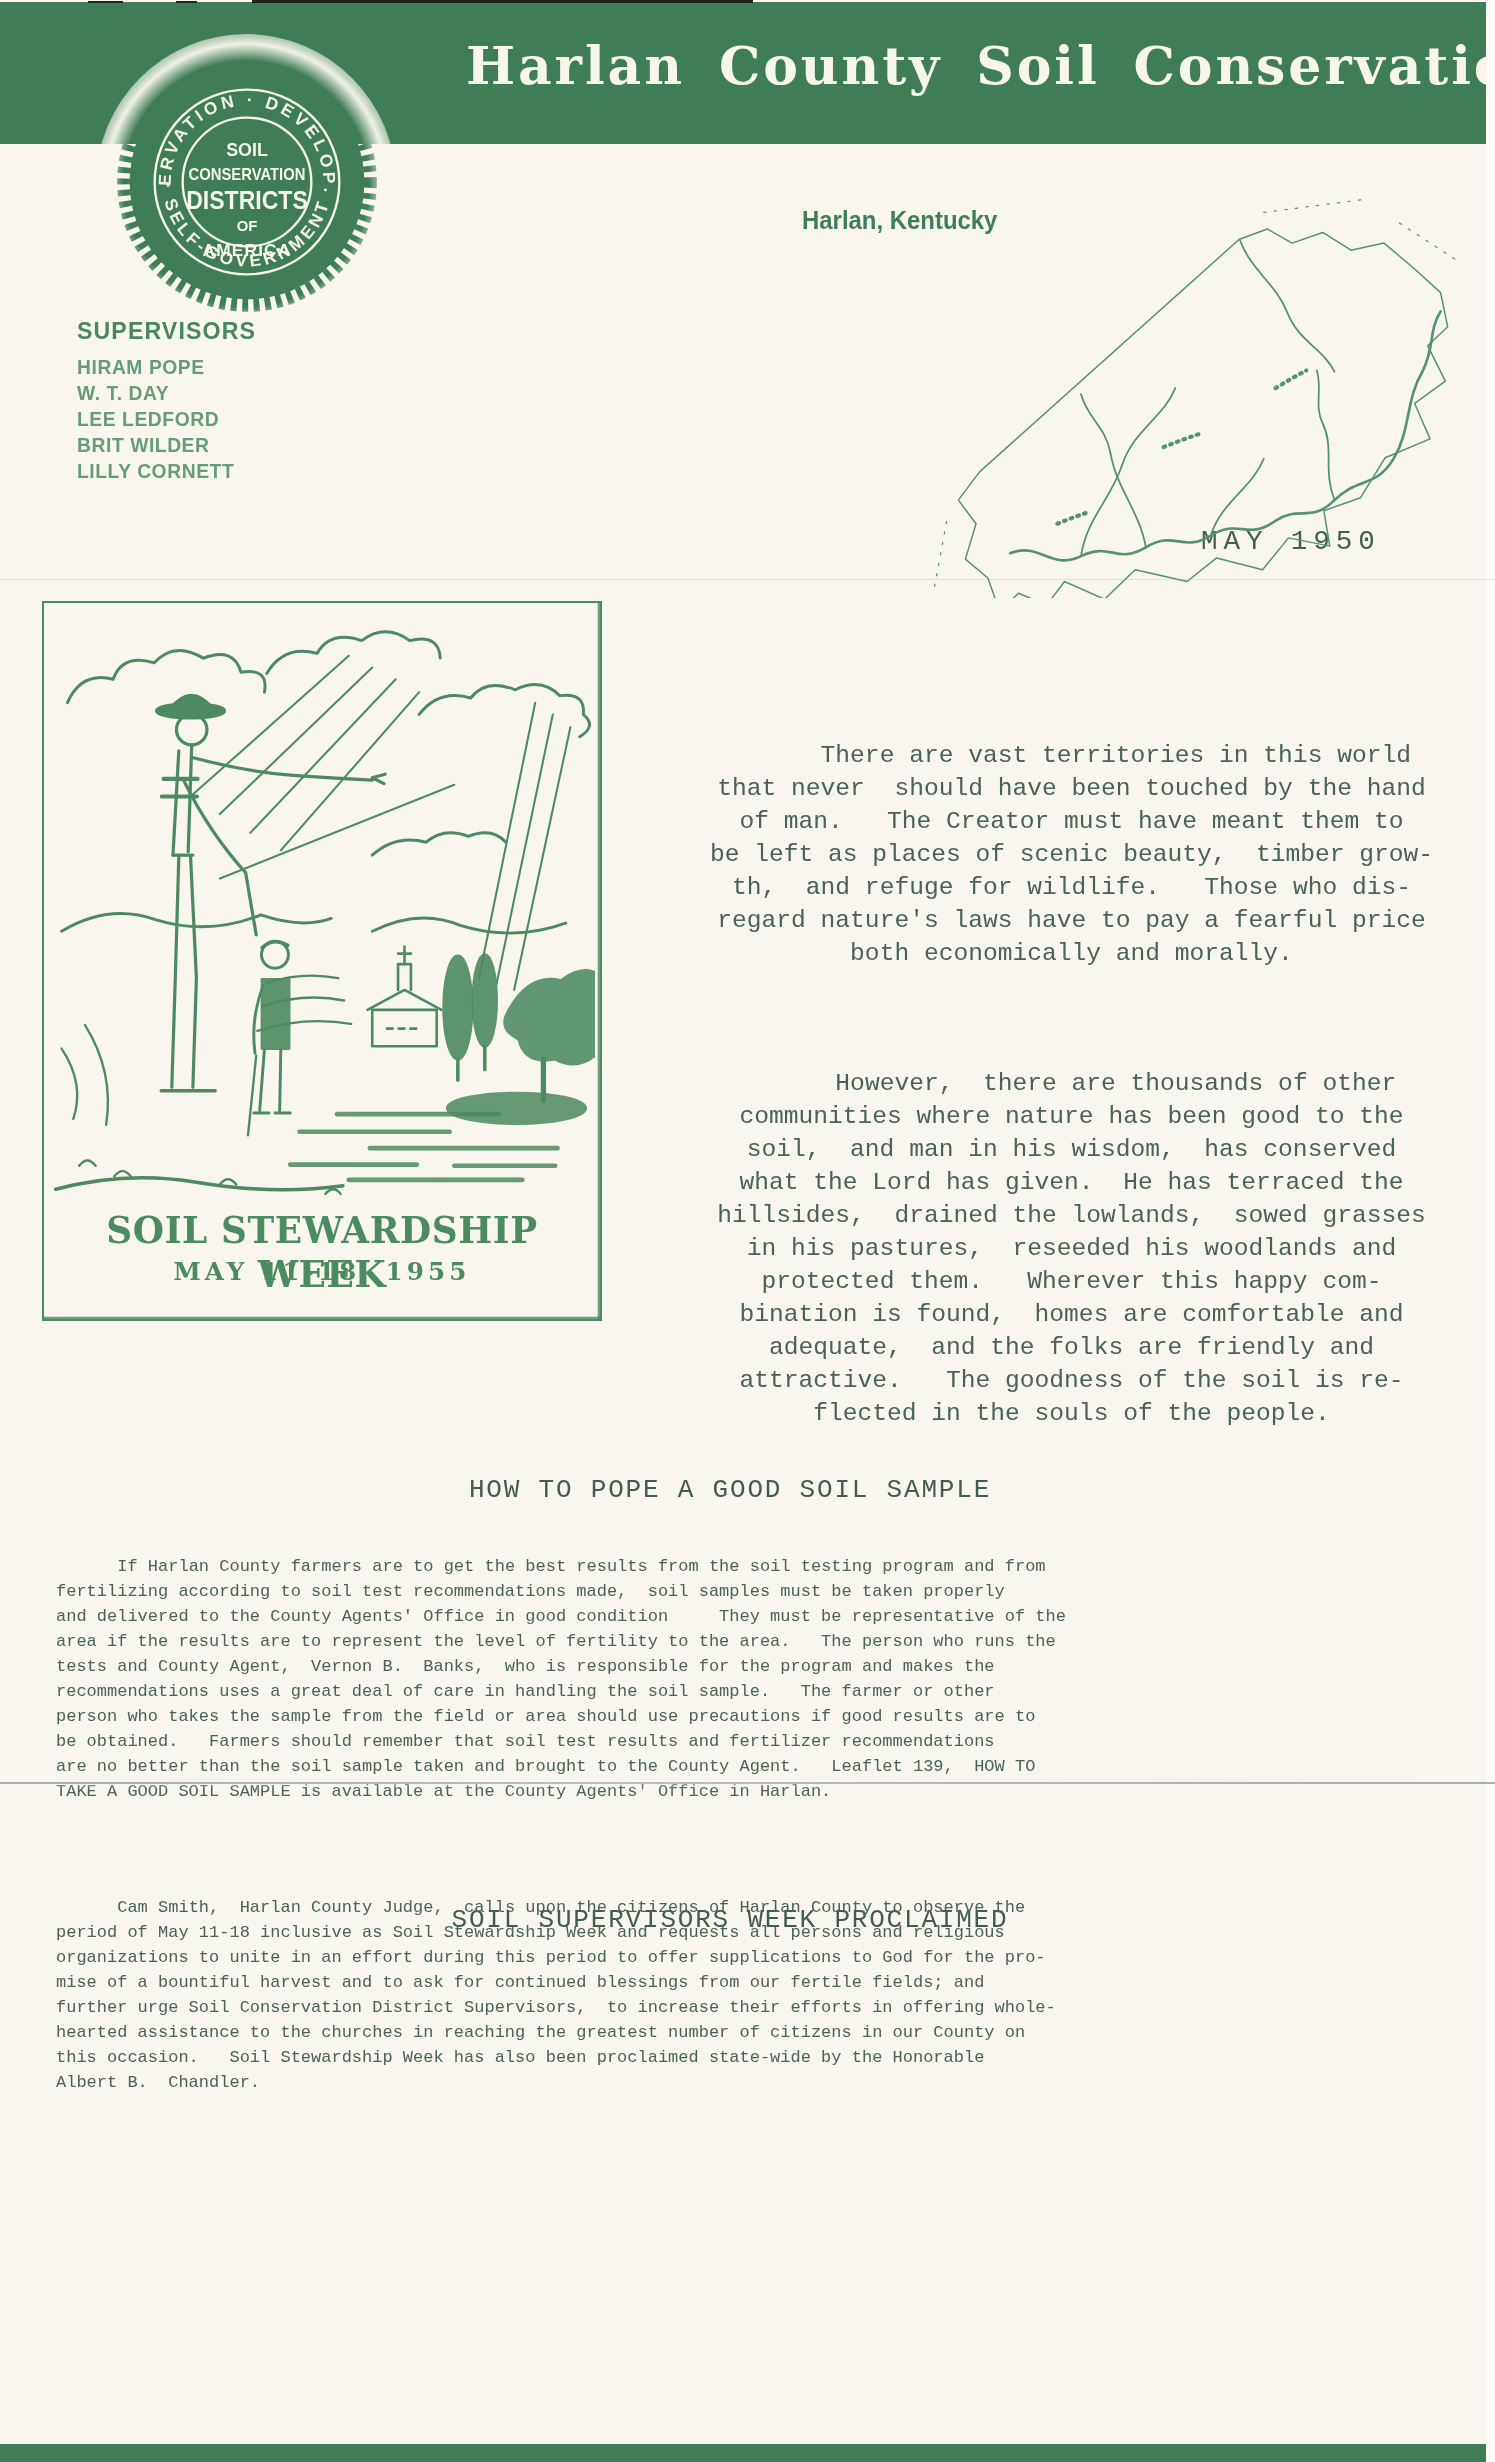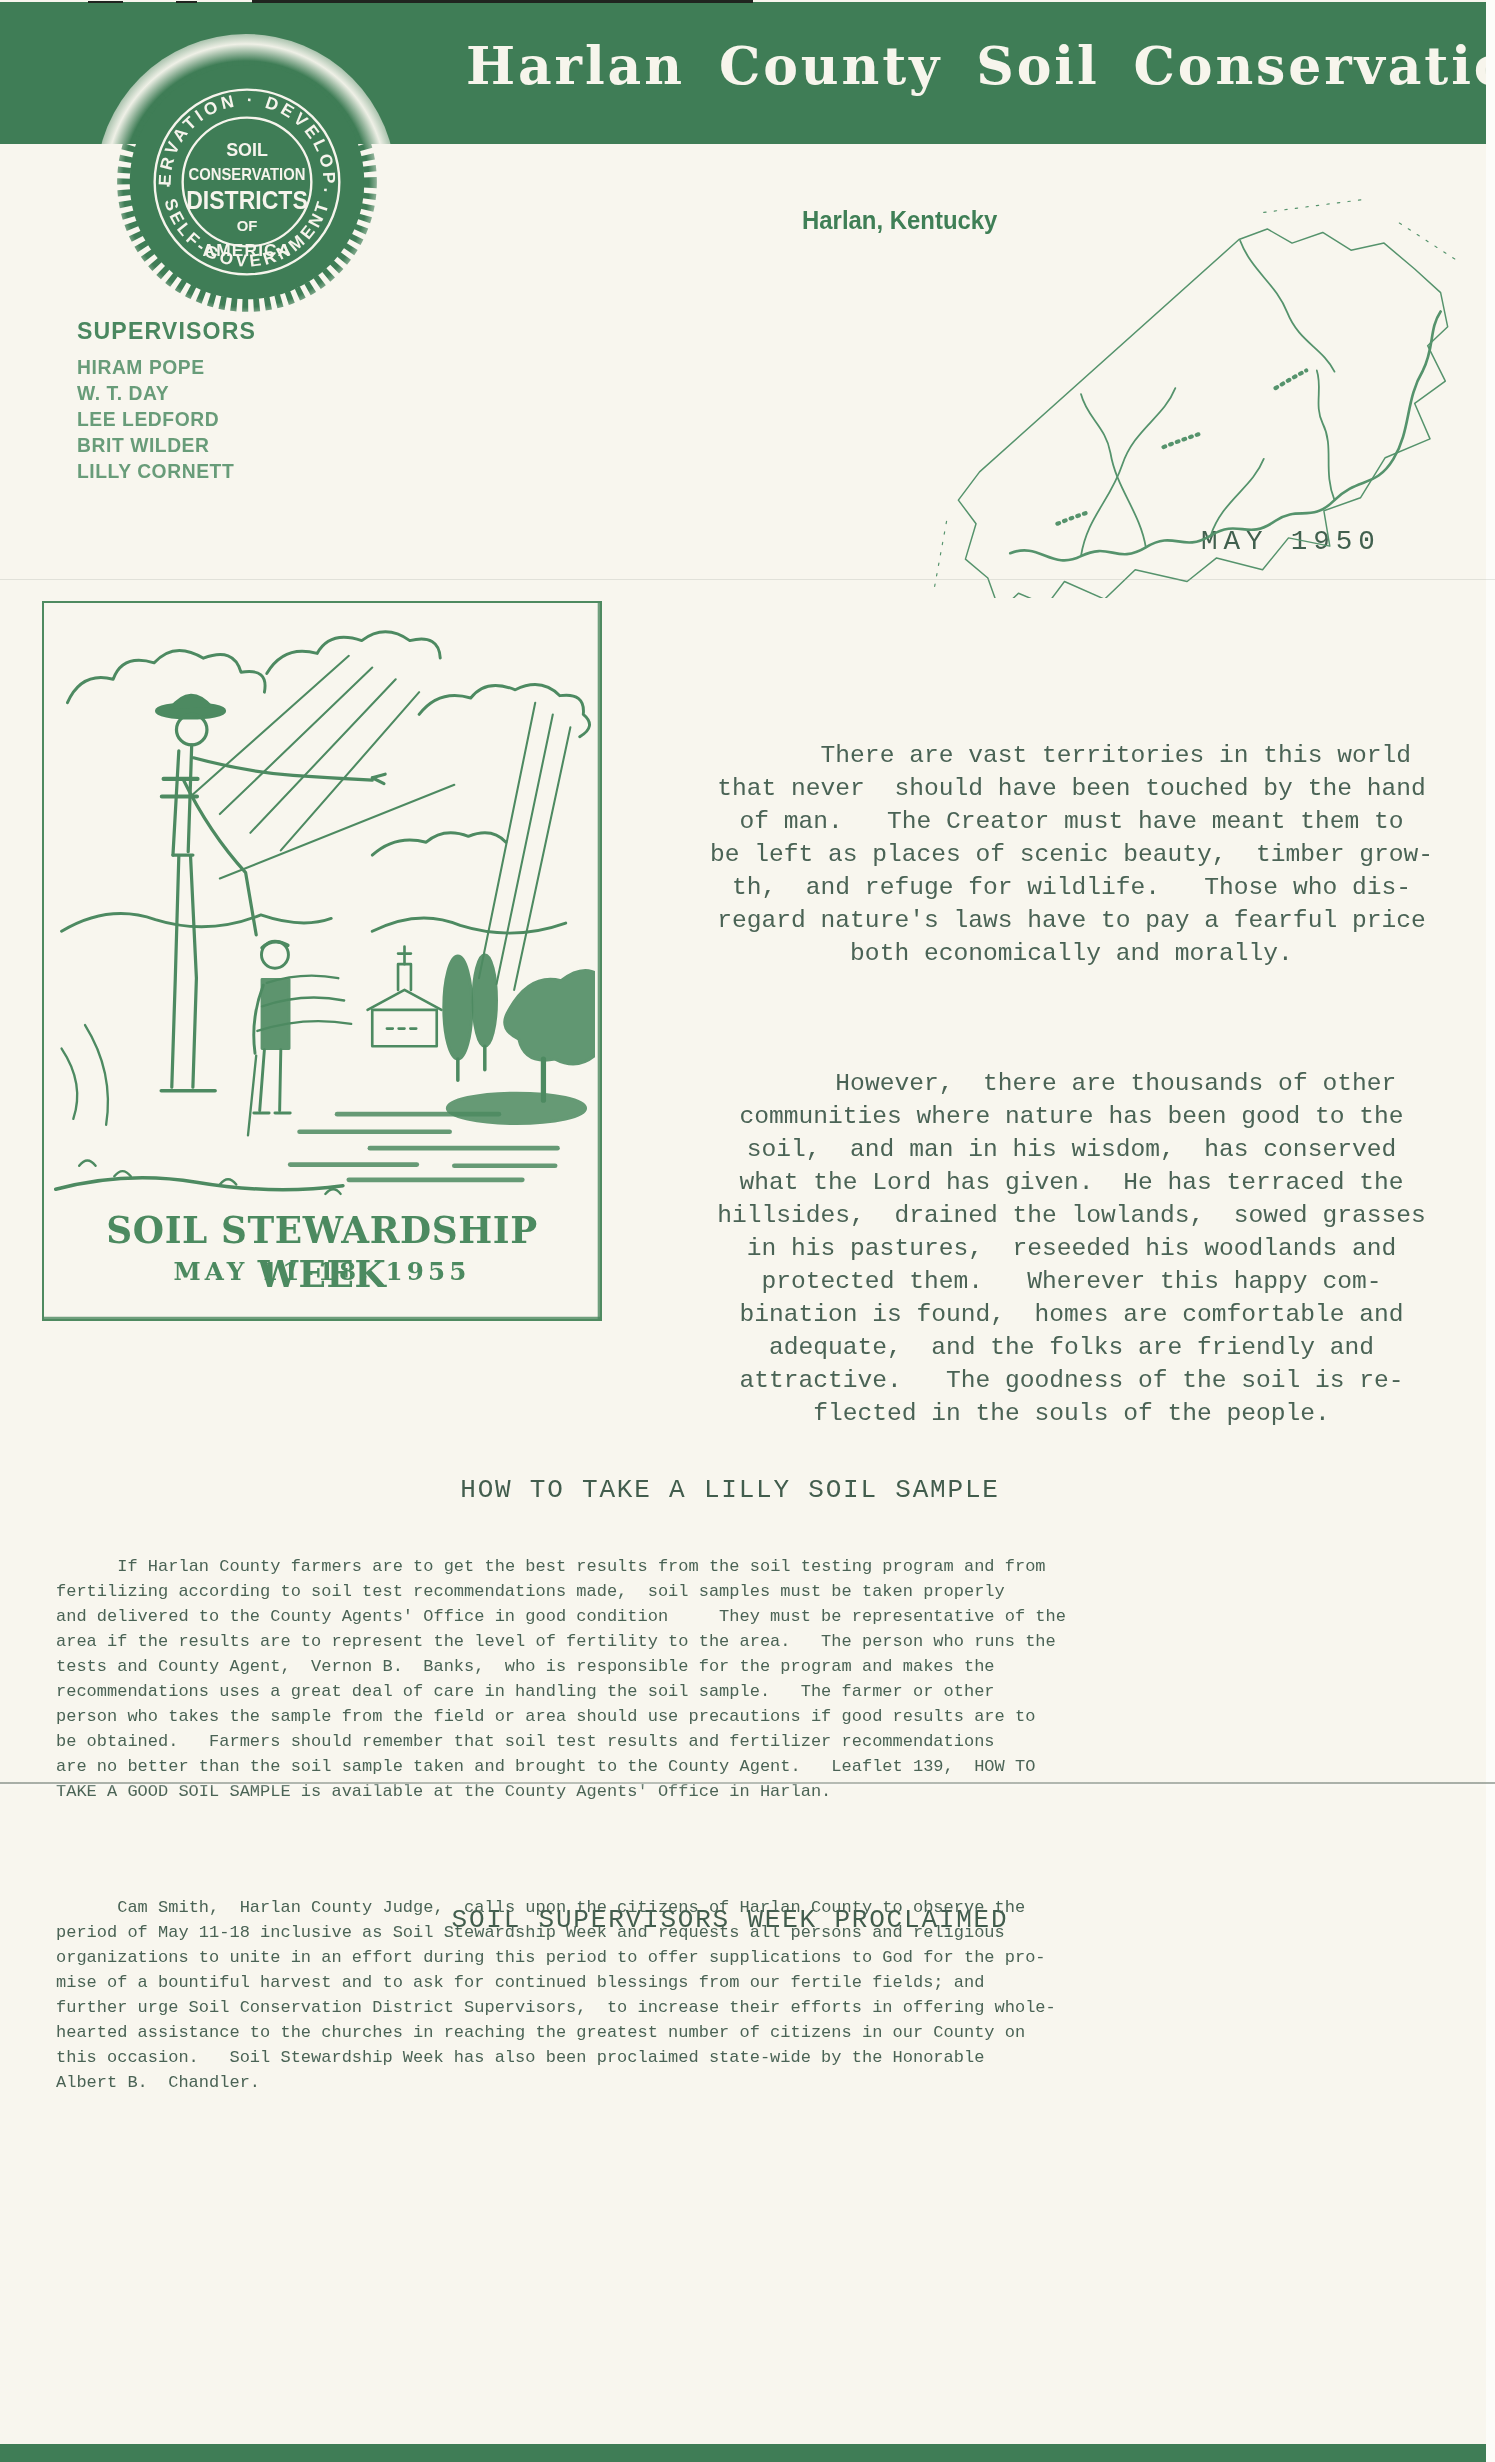--- a/index.html
+++ b/index.html
@@ -219,21 +219,21 @@
 what the Lord has given.  He has terraced the
 hillsides,  drained the lowlands,  sowed grasses
 in his pastures,  reseeded his woodlands and
 protected them.   Wherever this happy com-
 bination is found,  homes are comfortable and
 adequate,  and the folks are friendly and
 attractive.   The goodness of the soil is re-
 flected in the souls of the people.</p>
   </div>
 
-  <div class="sec-head head1">HOW TO TAKE A LILLY SOIL SAMPLE</div>
+  <div class="sec-head head1">HOW TO POPE A GOOD SOIL SAMPLE</div>
   <div class="body-par parA tw">      If Harlan County farmers are to get the best results from the soil testing program and from
 fertilizing according to soil test recommendations made,  soil samples must be taken properly
 and delivered to the County Agents' Office in good condition     They must be representative of the
 area if the results are to represent the level of fertility to the area.   The person who runs the
 tests and County Agent,  Vernon B.  Banks,  who is responsible for the program and makes the
 recommendations uses a great deal of care in handling the soil sample.   The farmer or other
 person who takes the sample from the field or area should use precautions if good results are to
 be obtained.   Farmers should remember that soil test results and fertilizer recommendations
 are no better than the soil sample taken and brought to the County Agent.   Leaflet 139,  HOW TO
 TAKE A GOOD SOIL SAMPLE is available at the County Agents' Office in Harlan.</div>

